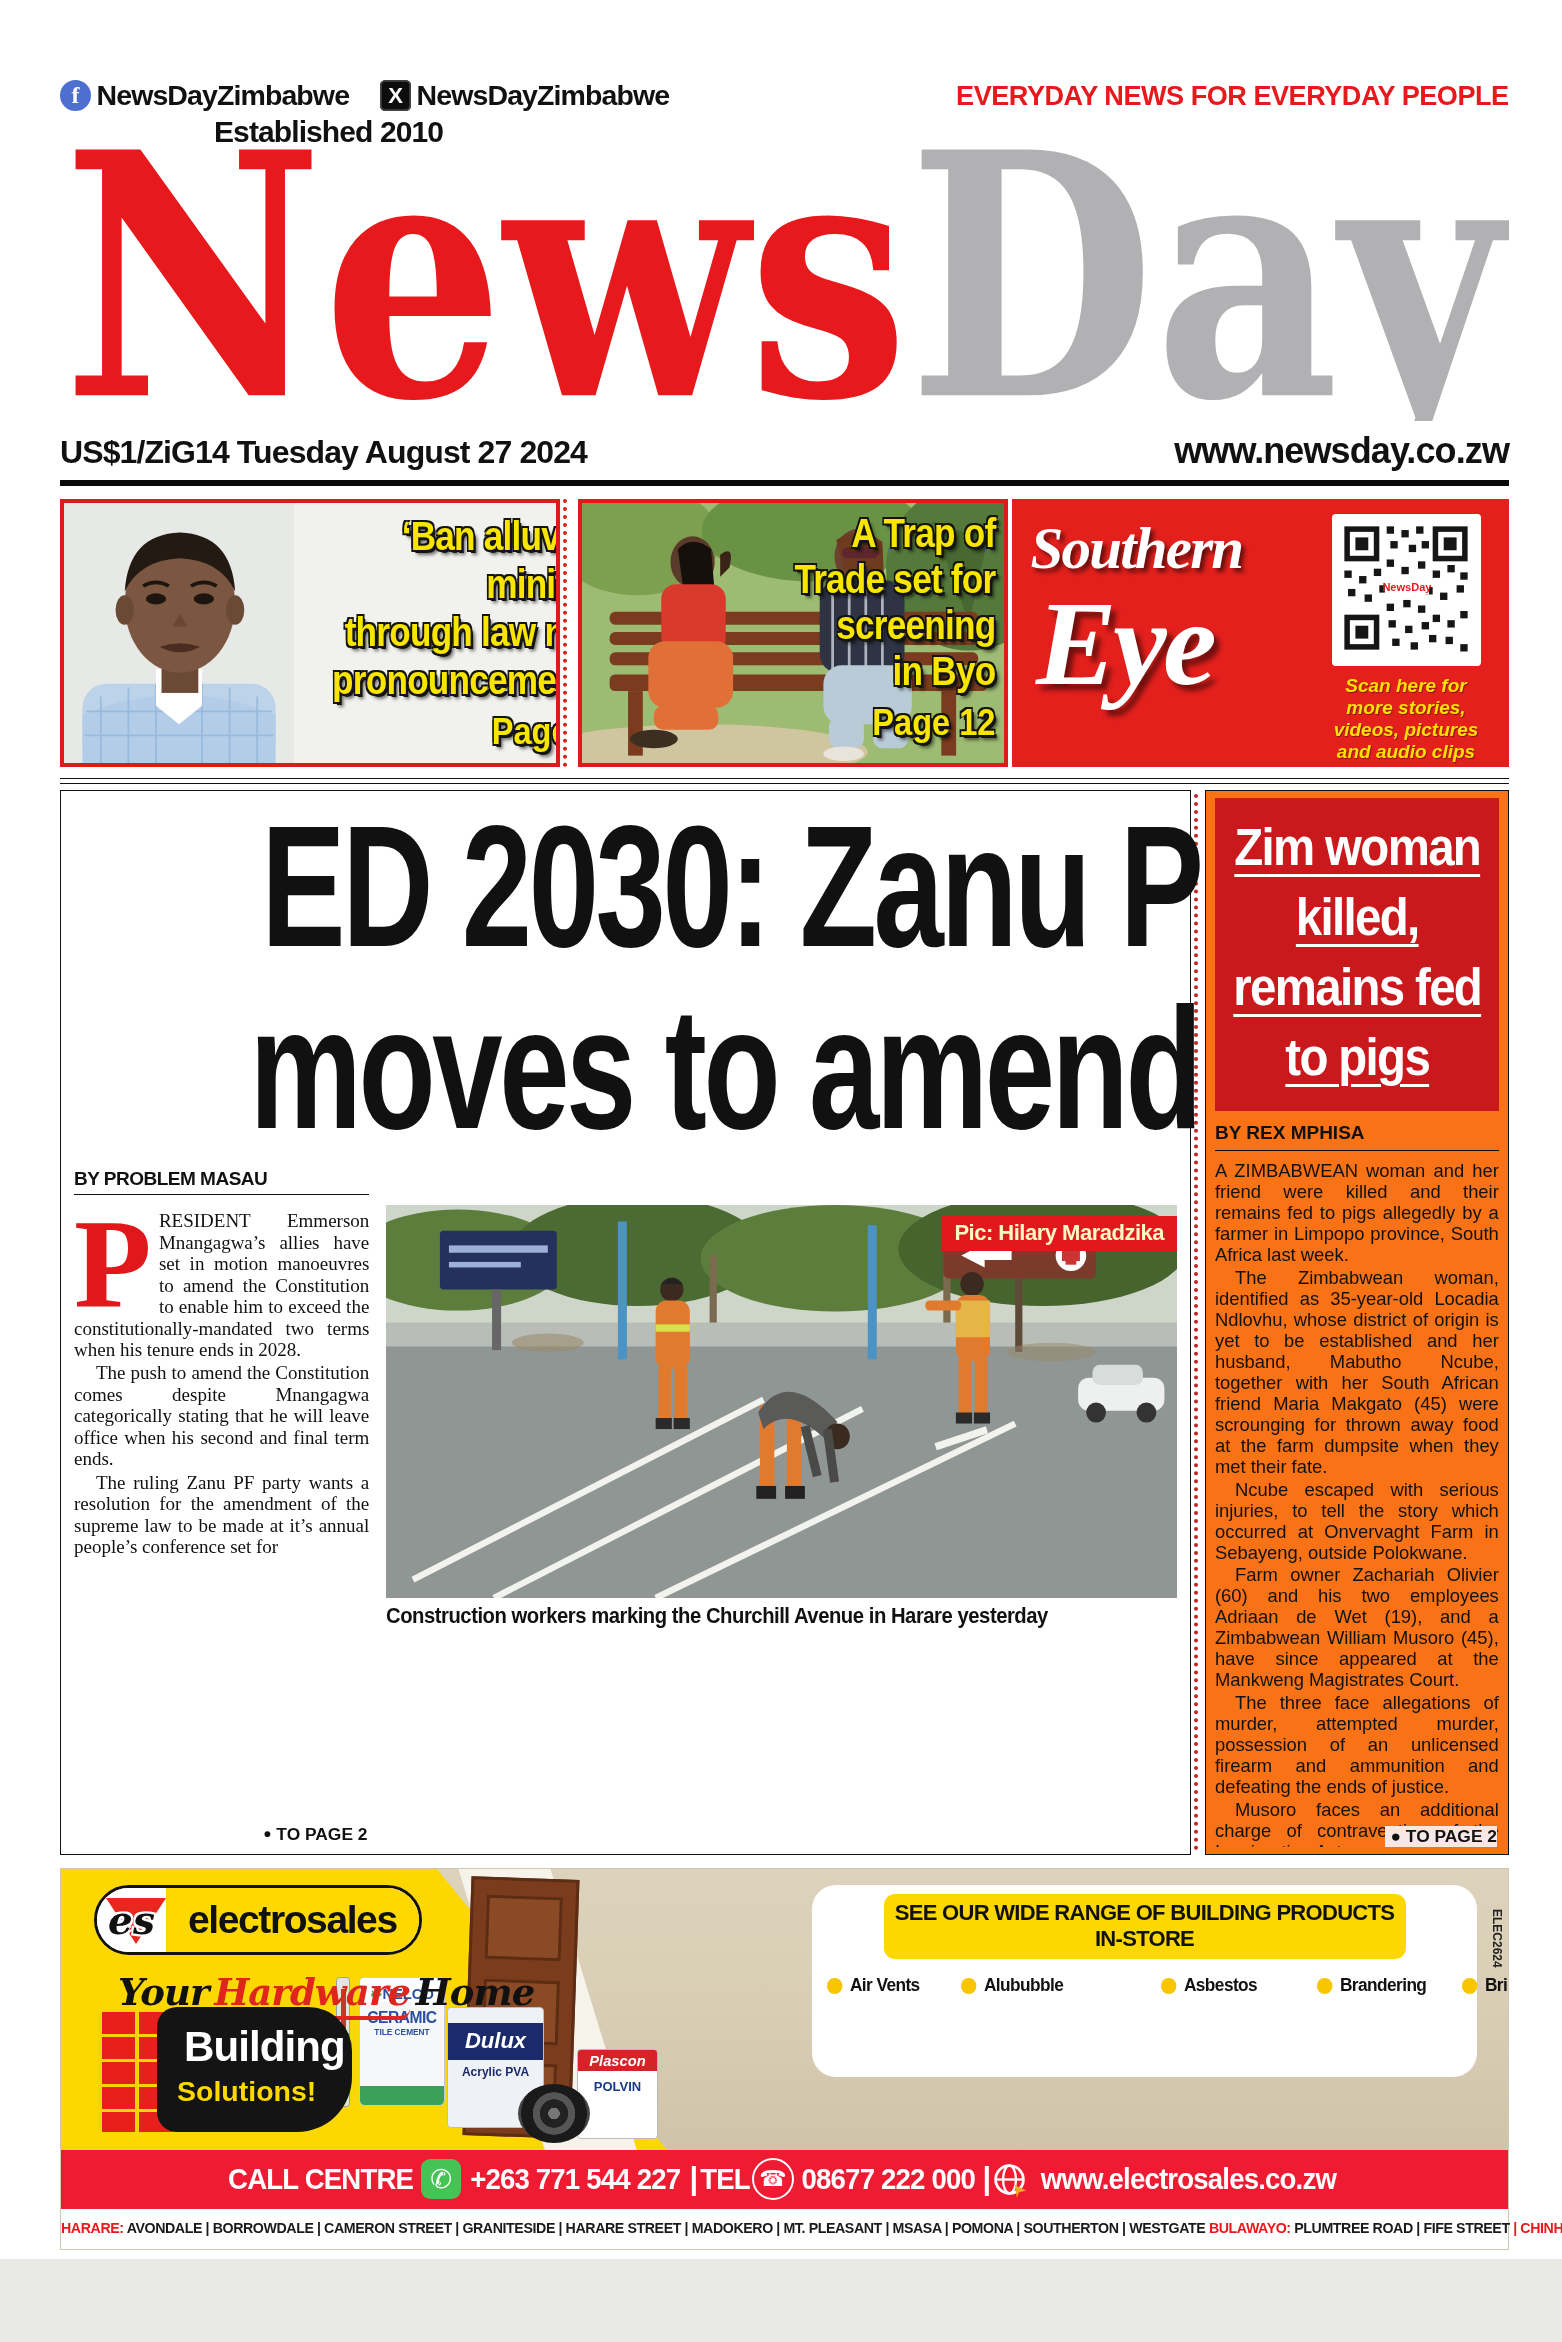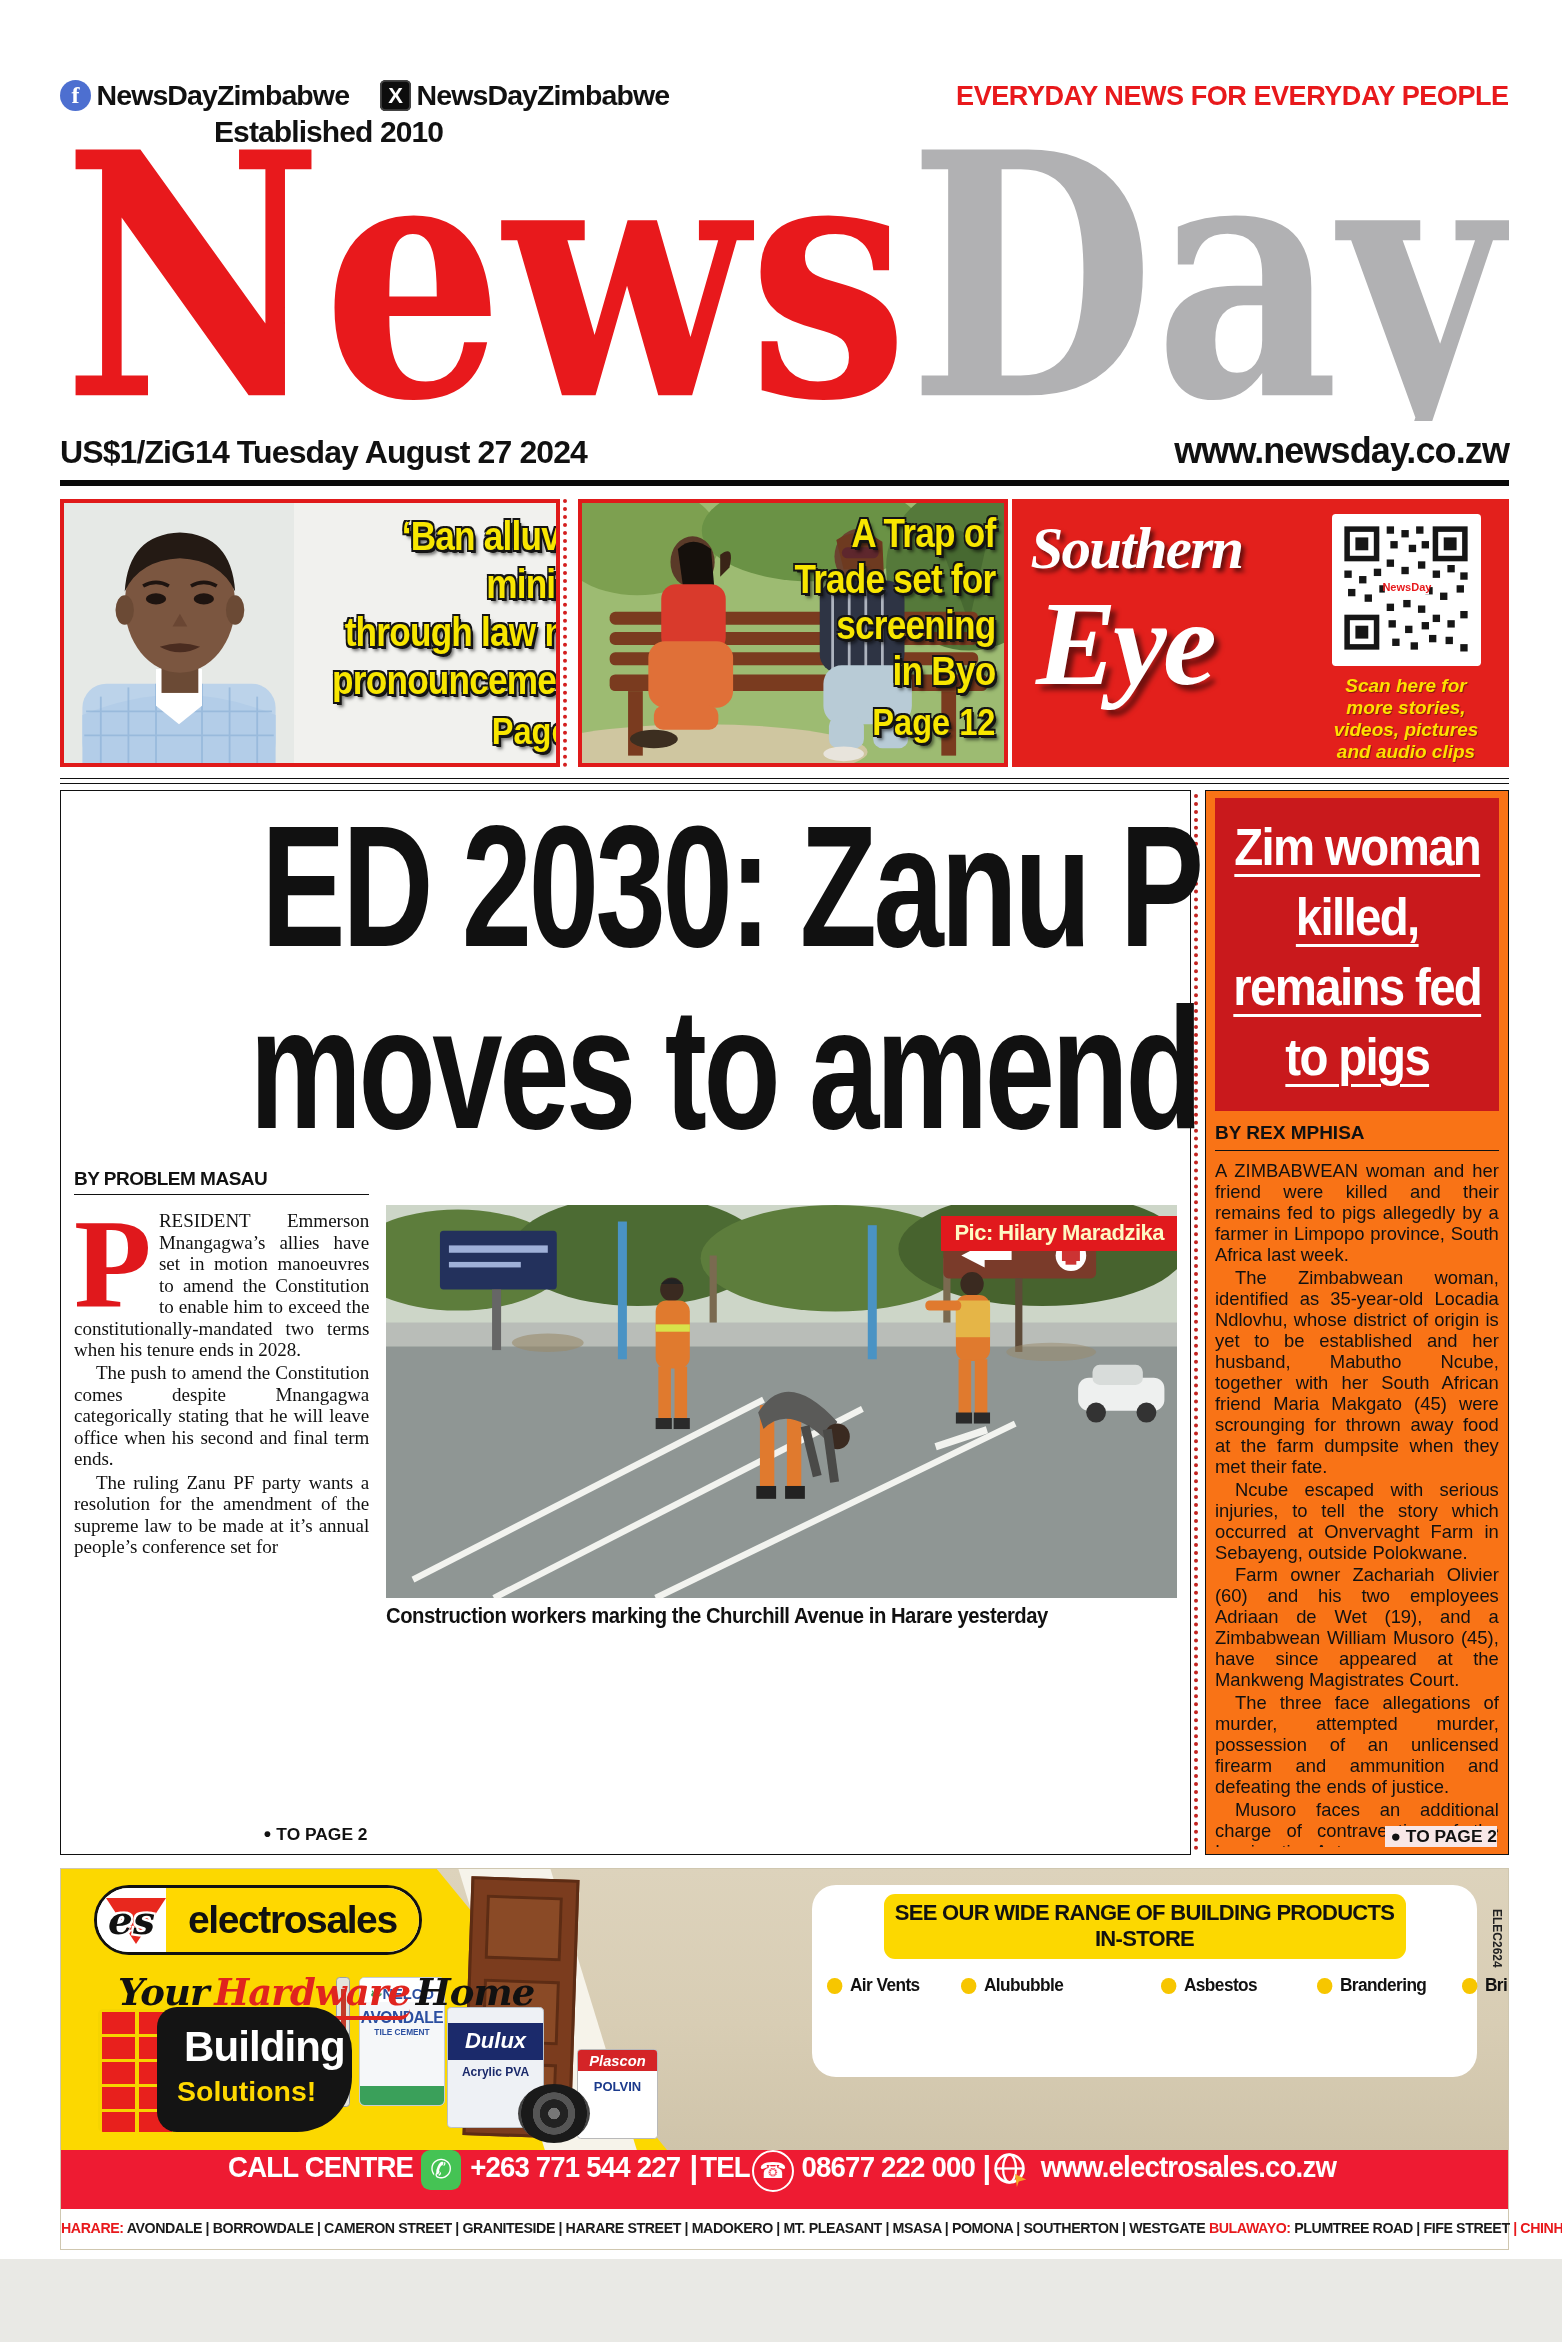--- a/index.html
+++ b/index.html
@@ -146,21 +146,21 @@
                     border-radius:24px; z-index:4; padding:9.2px 14.7px 0; }
   .products-pill { width:522px; margin:0 auto; background:#fcd800; border-radius:11px; text-align:center;
                    font-size:22px; font-weight:bold; letter-spacing:-0.7px; padding:6.4px 0; }
   .products-grid { display:grid; grid-template-columns:134px 200px 156px 145px; grid-auto-rows:32px;
                    grid-auto-flow:column; margin-top:11px; align-items:center; }
   .prod { font-size:18px; font-weight:bold; letter-spacing:-0.6px; white-space:nowrap;
           display:flex; align-items:center; transform:scaleX(.96); transform-origin:left center; }
   .prod .dot { width:15.6px; height:15.6px; border-radius:50%; background:#f7c600; margin-right:8.3px; flex:none; }
   .ad-code { position:absolute; right:3.7px; top:40px; writing-mode:vertical-rl; font-size:12px; font-weight:bold;
              color:#222; z-index:5; }
-  .ad-strip { height:59px; background:#ee1b32; display:flex; align-items:flex-start; justify-content:center; 
+  .ad-strip { height:59px; background:#ee1b32; display:flex; align-items:center; justify-content:center; 
               color:#fff; }
   .cs-txt { font-size:30px; font-weight:bold; letter-spacing:-0.9px; display:inline-block; transform:scaleX(.92); }
   .wa-icon { width:40px; height:40px; background:#45c354; border-radius:9.2px; display:flex; align-items:center;
              justify-content:center; font-size:26px; color:#fff; }
   .ph-icon { width:42px; height:42px; border:2.8px solid #fff; border-radius:50%; display:flex; align-items:center;
              justify-content:center; font-size:22px; color:#fff; }
   .cs-div { font-size:31px; font-weight:bold; }
   .ad-locations { background:#fff; padding:11px 0 13px; text-align:center; font-size:14.2px; font-weight:bold;
                   letter-spacing:-0.4px; white-space:nowrap; }
   .loc-red { color:#e8191c; } .loc-blk { color:#1a1a1a; }
@@ -504,21 +504,21 @@
       <div class="door">
           <i class="p1"></i>
           <i class="p2"></i>
           <i class="p3"></i>
         </div>
       <div class="tube">
           <i></i>
         </div>
       <div class="nelco-bag">
         <div class="nelco-top"><span class="leaf">❧</span><span>NELCO</span></div>
-        <div class="nelco-mid">AVONDALE</div>
+        <div class="nelco-mid">CERAMIC</div>
         <div class="nelco-sub">TILE CEMENT</div>
         <div class="nelco-band"></div>
       </div>
       <div class="dulux">
         <div class="dulux-band">Dulux</div>
         <div class="dulux-sub">Acrylic PVA</div>
       </div>
       <div class="plascon">
         <div class="plascon-band">Plascon</div>
         <div class="plascon-sub">POLVIN</div>

